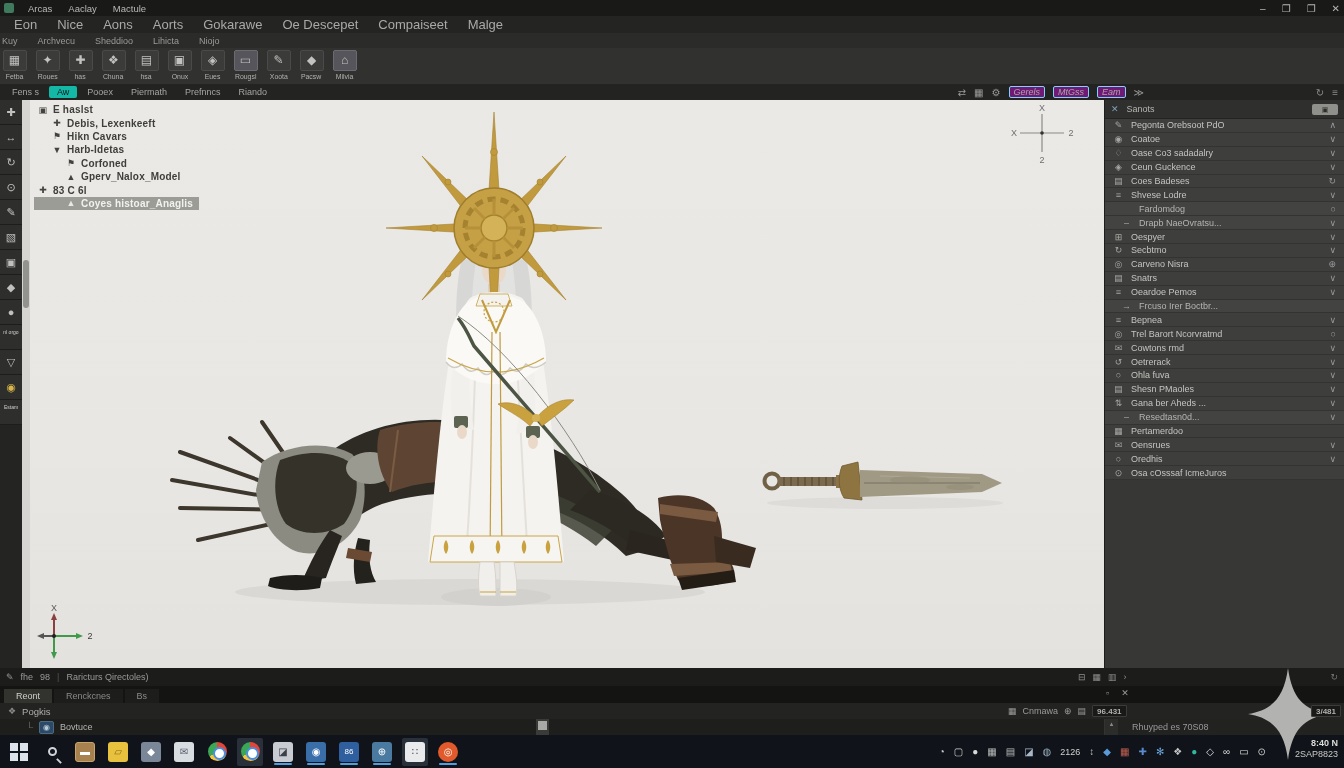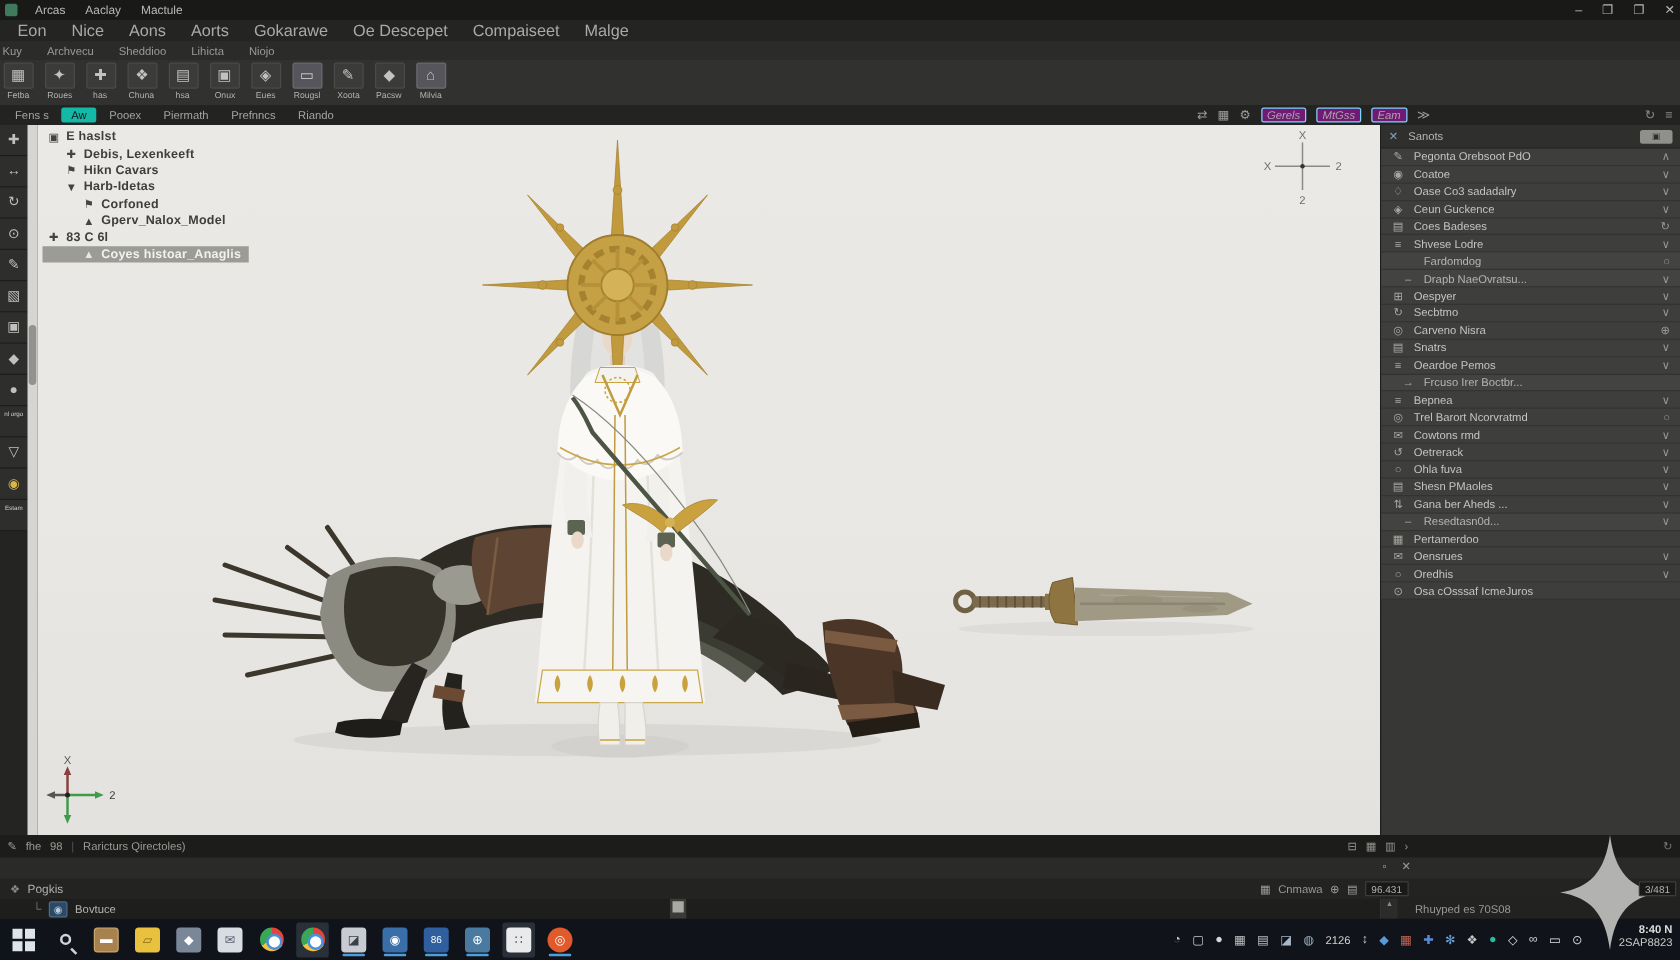--- a/index.html
+++ b/index.html
@@ -70,21 +70,21 @@
   .sbicons { position:absolute; left:1078px; top:0; height:18px; display:flex; gap:7px; align-items:center; font-size:9px; color:#8f8f8d; }
   .sbfar { position:absolute; right:6px; top:0; height:18px; display:flex; gap:6px; align-items:center; font-size:9px; color:#77777a; }
   .btabs { position:absolute; left:0; top:686px; width:1344px; height:17px; background:#141412; display:flex; align-items:flex-end; gap:2px; padding-left:4px; }
   .btab { padding:2px 12px; font-size:9px; color:#8a8a88; background:#1d1d1b; }
   .btab.active { background:#32322f; color:#cfcfcd; }
   .btabctl { position:absolute; left:1106px; top:688px; display:flex; gap:12px; color:#9a9a98; font-size:9px; }
   .plughead { position:absolute; left:0; top:703px; width:1344px; height:16px; background:#232321; display:flex; align-items:center; gap:6px; padding-left:8px; }
   .plughead .pi { color:#8a8a88; font-size:9px; }
   .plughead .pt { color:#aeaeac; font-size:9.5px; }
   .cnm { position:absolute; left:1008px; top:703px; height:16px; display:flex; align-items:center; gap:6px; color:#9a9a98; font-size:9px; }
-  .valbox { background:#191917; border:1px solid #3c3c3a; color:#b0b0ae; font-size:8px; padding:0 4px; height:12px; line-height:11px; border-radius:1px; }
+  .valbox { background:#191917; border:1px solid #3c3c3a; color:#b0b0ae; font-size:8px; padding:0 4px; height:12px; line-height:11px; border-radius:1px;font-weight:bold; }
   .starval { position:absolute; left:1311px; top:705px; z-index:40; }
   .plugrow { position:absolute; left:0; top:719px; width:1344px; height:16px; background:#1e1e1c; display:flex; align-items:center; gap:6px; padding-left:26px; }
   .thumb { width:15px; height:13px; background:#2c4a66; border:1px solid #4a6a86; border-radius:2px; color:#bcd; font-size:8px; line-height:12px; text-align:center; }
   .plugrow .pl { color:#b4b4b2; font-size:9px; }
   .midscroll { position:absolute; left:536px; top:719px; width:13px; height:16px; background:#3a3a38; }
   .midscroll .mth { position:absolute; left:2px; top:2px; width:9px; height:9px; background:#a8a8a4; }
   .inputrow { position:absolute; left:1104px; top:719px; width:240px; height:16px; background:#222220; border-left:1px solid #333; display:flex; align-items:center; }
   .inputrow .arr { width:13px; height:16px; background:#2c2c2a; color:#8a8a88; font-size:7px; text-align:center; line-height:8px; padding-top:1px; }
   .inputrow .itx { color:#98989a; font-size:9px; padding-left:14px; }
   .sparkle { position:absolute; left:1238px; top:666px; z-index:39; pointer-events:none; }
@@ -596,20 +596,25 @@
       <span>⊟</span>
       <span>▦</span>
       <span>▥</span>
       <span>›</span>
     </span>
     <span class="sbfar">
       <span>↻</span>
     </span>
   </div>
 
+  <div class="btabs" id="btabs">
+      <span class="btab active">Reont</span>
+      <span class="btab">Renckcnes</span>
+      <span class="btab">Bs</span>
+    </div>
   <div class="btabctl">
     <span>▫</span>
     <span>✕</span>
   </div>
 
   <div class="plughead">
     <span class="pi">❖</span>
     <span class="pt">Pogkis</span>
   </div>
   <div class="cnm">

